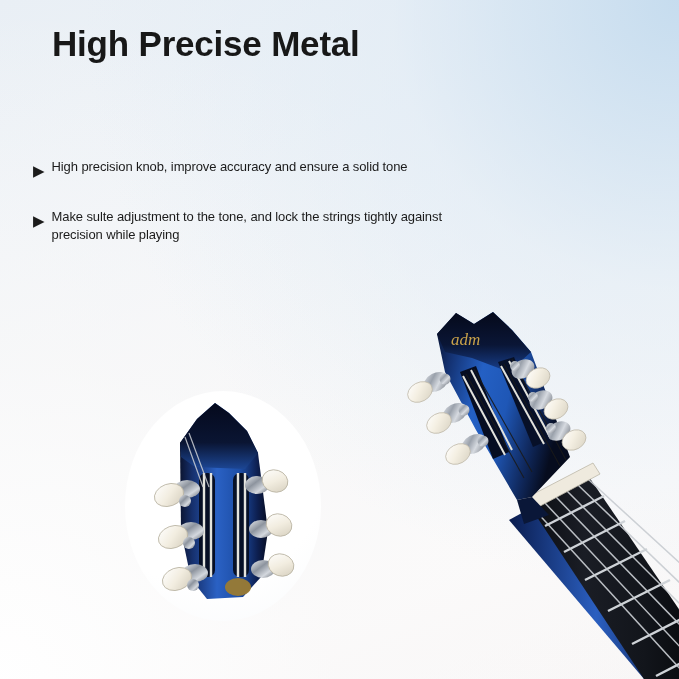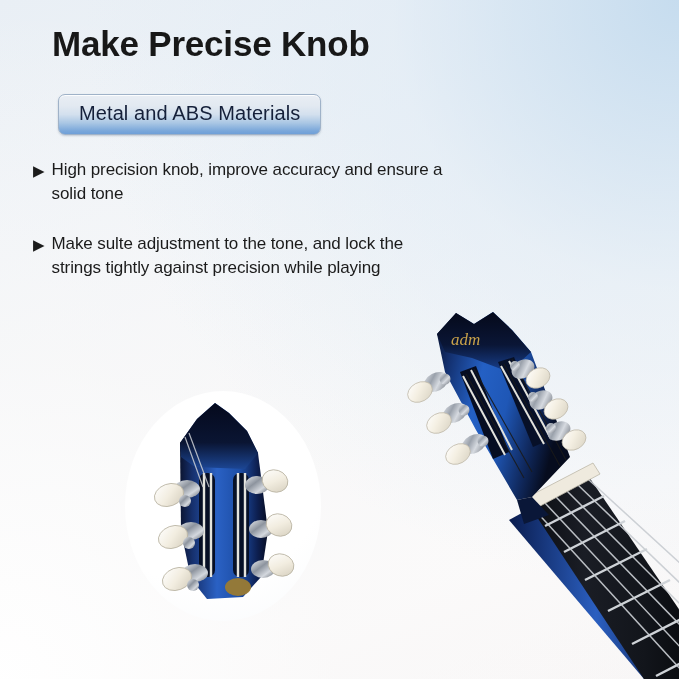--- a/index.html
+++ b/index.html
@@ -32,21 +32,21 @@
     box-shadow:0 1px 2px rgba(60,80,110,0.25), inset 0 1px 0 rgba(255,255,255,0.85);
     white-space:nowrap;
   }
   .bullets{position:absolute;left:33px;top:158px;width:420px;}
   .bullet{display:flex;align-items:flex-start;margin-bottom:26px;}
   .bullet .marker{
     flex:0 0 auto;font-size:15px;color:#1b1b1b;
     line-height:1.45;margin-right:7px;padding-top:2px;
   }
   .bullet .btext{
-    font-size:17px;color:#1b1b1b;line-height:1.42;
+    font-size:13px;color:#1b1b1b;line-height:1.42;
     letter-spacing:-0.1px;
   }
 
   
   .inset{
     position:absolute;left:125px;top:391px;width:196px;height:230px;
     border-radius:50%;
     background:radial-gradient(circle at 42% 34%, #ffffff 0%, #ffffff 62%, #fbfcfd 84%, #f3f6f9 100%);
     overflow:hidden;
   }
@@ -281,23 +281,22 @@
       <g fill="url(#iChrome)">
         <circle cx="60" cy="110" r="6"></circle>
         <circle cx="64" cy="152" r="6"></circle>
         <circle cx="68" cy="194" r="6"></circle>
       </g>
 
       <ellipse cx="113" cy="196" rx="13" ry="9" fill="#9a7b33" opacity="0.95"></ellipse>
     </svg>
   </div>
 
-  <div class="title">Make Precise Knob</div>
-
-  <div class="badge">Metal and ABS Materials</div>
+  <div class="title">High Precise Metal</div>
+
 
   <div class="bullets">
     <div class="bullet">
       <span class="marker">▶</span>
       <span class="btext">High precision knob, improve accuracy and ensure a solid tone</span>
     </div>
     <div class="bullet">
       <span class="marker">▶</span>
       <span class="btext">Make sulte adjustment to the tone, and lock the strings tightly against precision while playing</span>
     </div>

